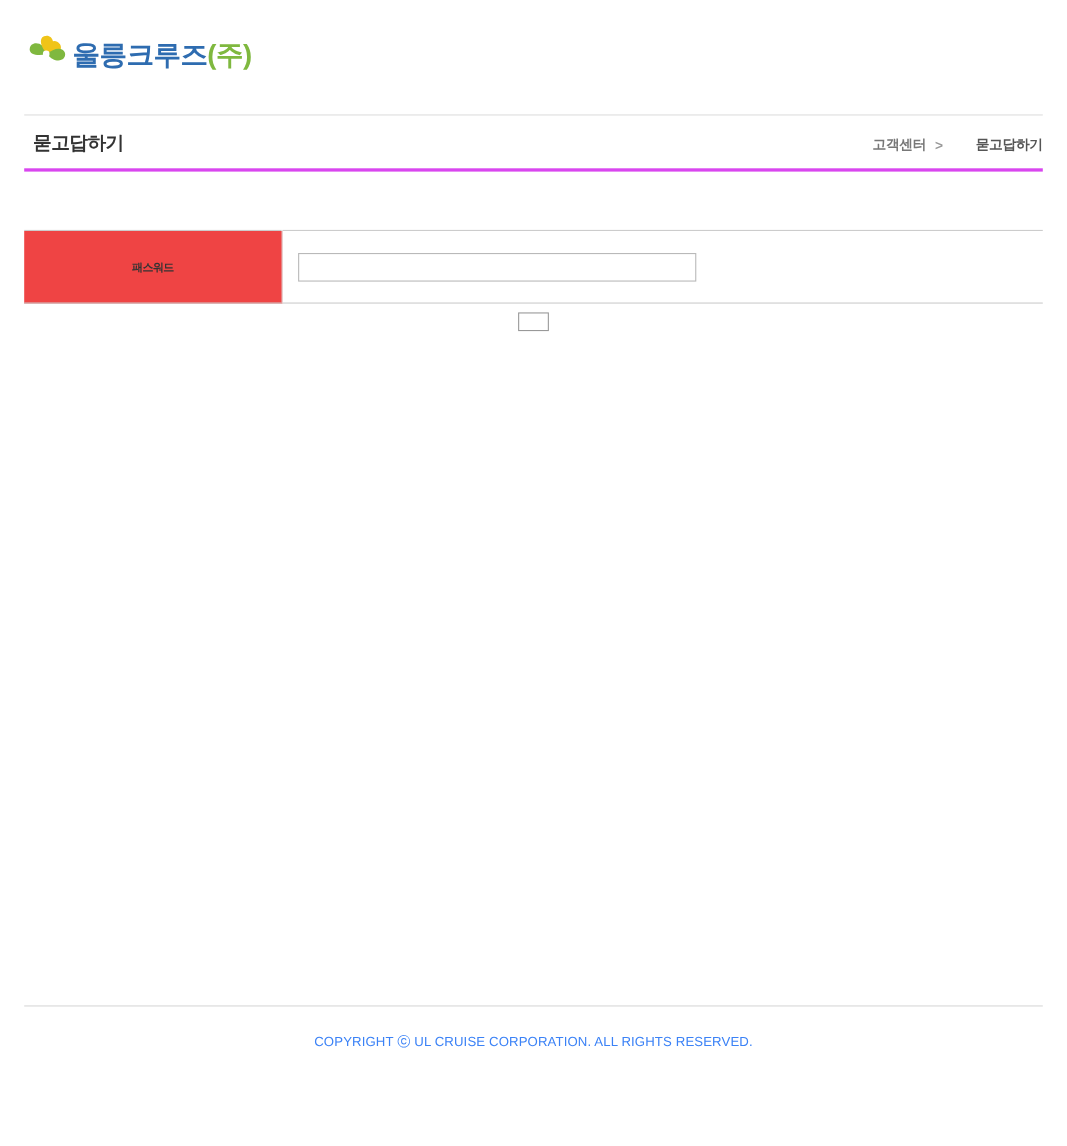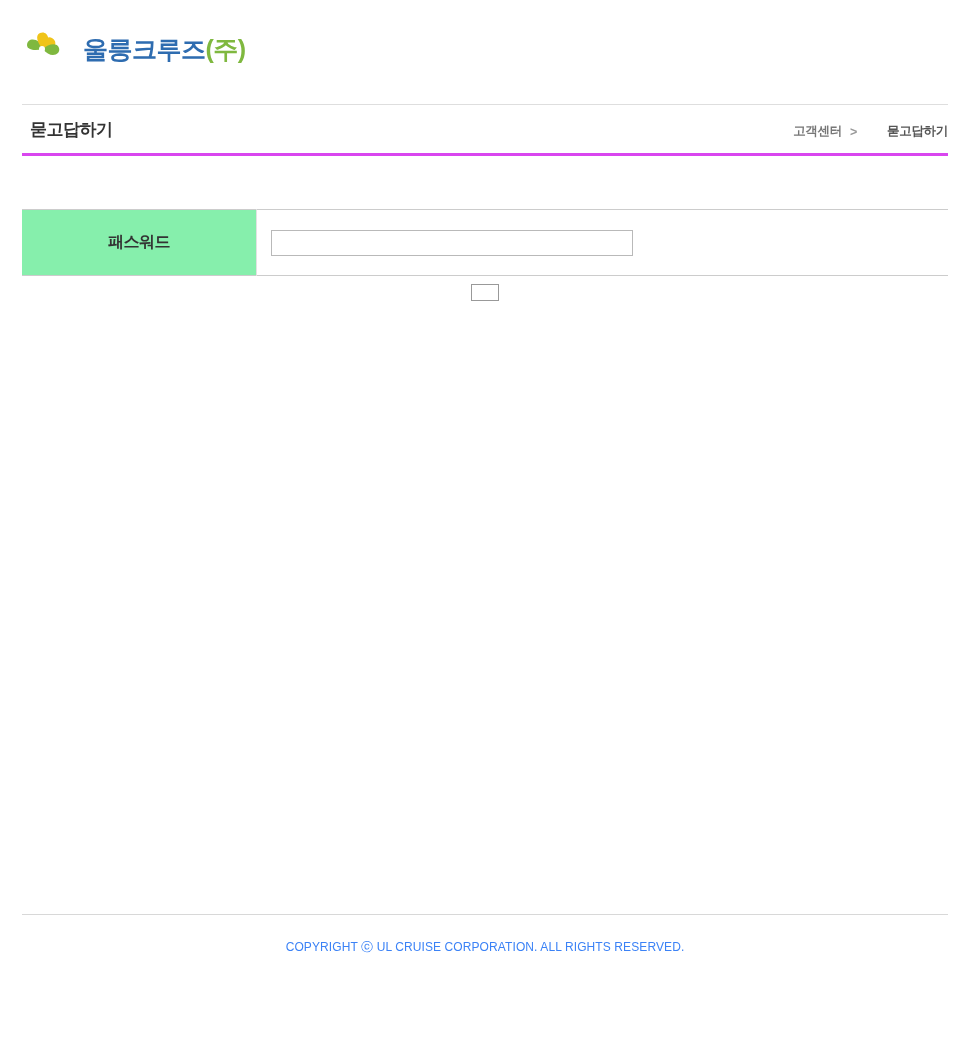--- a/index.html
+++ b/index.html
@@ -20,21 +20,21 @@
   .site-header {
     height: 104px;
     position: relative;
   }
   .brand {
     position: absolute;
     left: 22px;
     top: 28px;
     display: flex;
     align-items: center;
-    gap: 19px;
+    gap: 2px;
     text-decoration: none;
   }
   .brand-logo {
     width: 42px;
     height: 42px;
     display: block;
   }
   .brand-text {
     font-size: 25px;
     font-weight: bold;
@@ -94,24 +94,24 @@
     border-bottom: 1px solid #cccccc;
     width: 100%;
     border-collapse: collapse;
     table-layout: fixed;
   }
   .pw-table tr {
     height: 66px;
   }
   .pw-label {
     width: 232px;
-    background: #86efac;
+    background: #ef4444;
     border-right: 1px solid #e2e2e2;
     text-align: center;
-    font-size: 16px;
+    font-size: 10px;
     font-weight: bold;
     color: #333333;
     letter-spacing: -0.5px;
     vertical-align: middle;
   }
   .pw-field-cell {
     padding-left: 14px;
     vertical-align: middle;
     background: #ffffff;
   }

